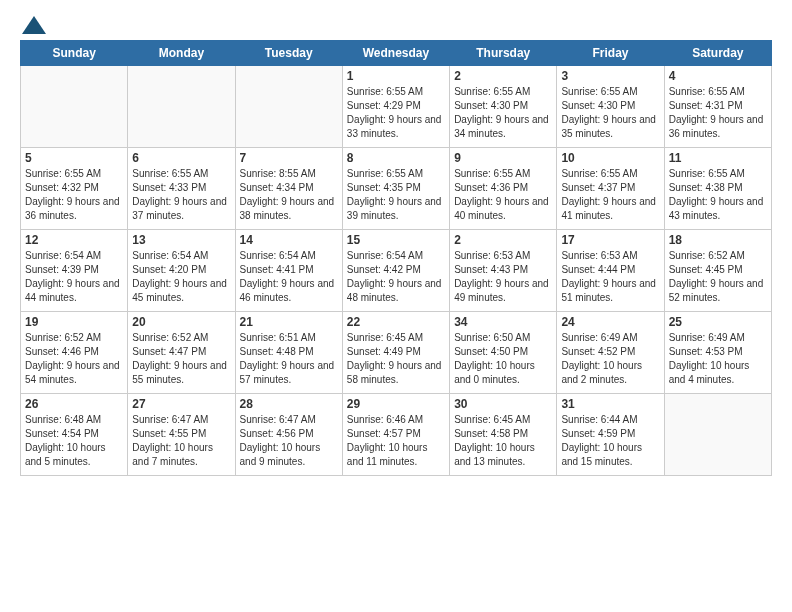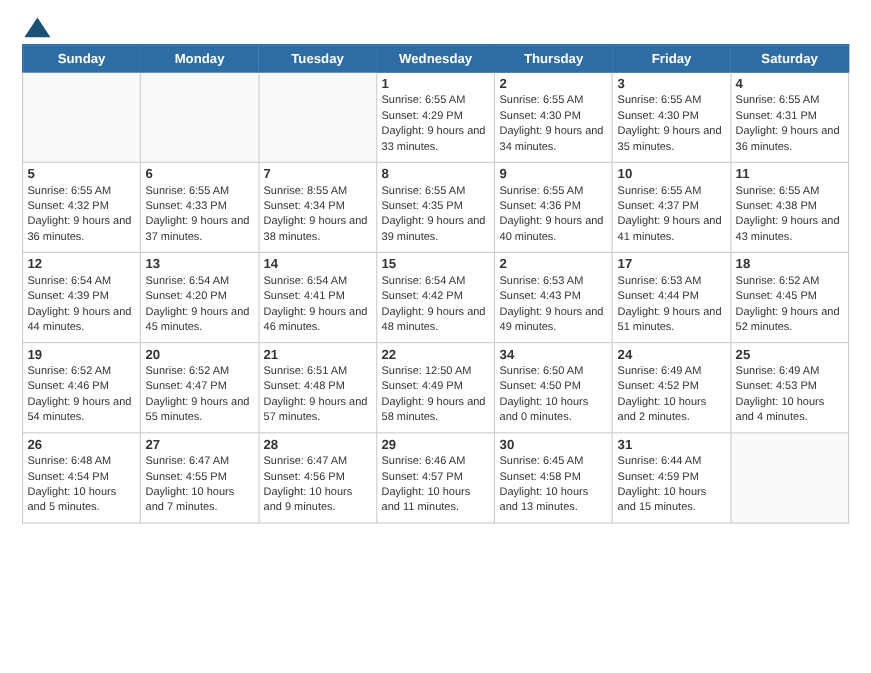--- a/index.html
+++ b/index.html
@@ -255,21 +255,21 @@
 Daylight: 9 hours and 55 minutes.</div>
           </td>
           <td>
             <span class="day-number">21</span>
             <div class="day-info">Sunrise: 6:51 AM
 Sunset: 4:48 PM
 Daylight: 9 hours and 57 minutes.</div>
           </td>
           <td>
             <span class="day-number">22</span>
-            <div class="day-info">Sunrise: 12:50 AM
+            <div class="day-info">Sunrise: 6:45 AM
 Sunset: 4:49 PM
 Daylight: 9 hours and 58 minutes.</div>
           </td>
           <td>
             <span class="day-number">34</span>
             <div class="day-info">Sunrise: 6:50 AM
 Sunset: 4:50 PM
 Daylight: 10 hours and 0 minutes.</div>
           </td>
           <td>

